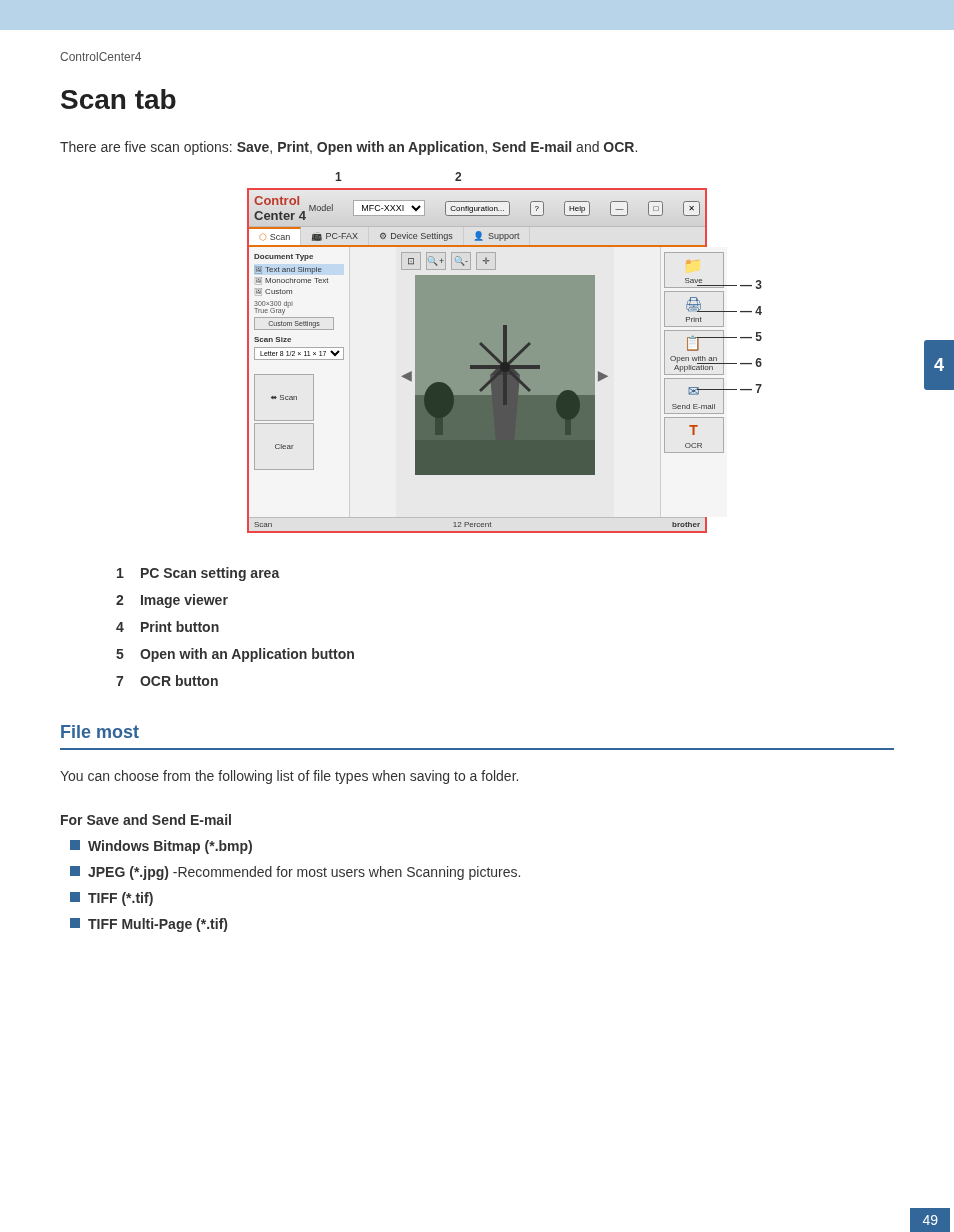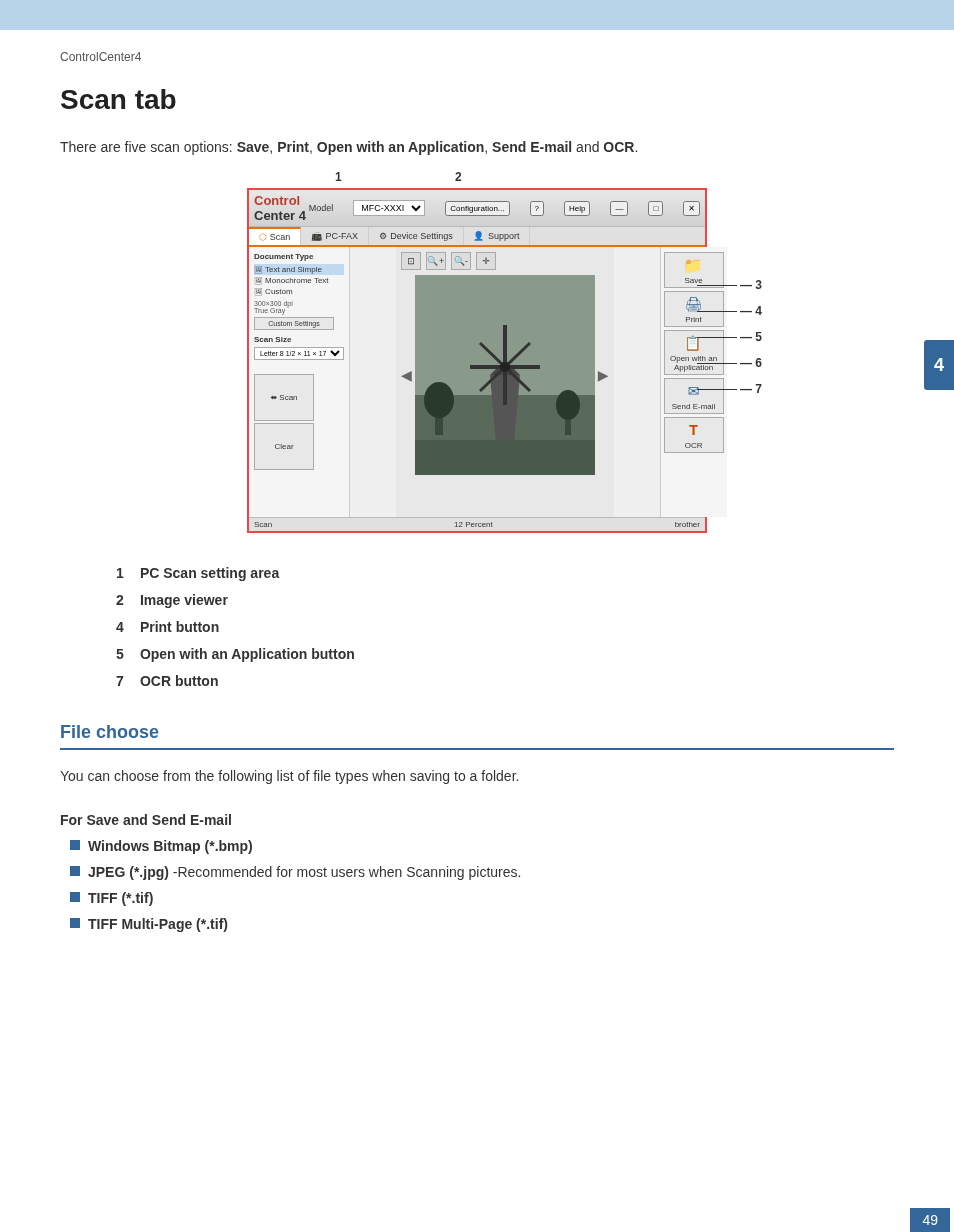--- a/index.html
+++ b/index.html
@@ -490,21 +490,21 @@
                 <span style="color:#cc4400;font-size:14px;font-weight:bold;">T</span>
               </div>
               <span>OCR</span>
             </div>
           </div>
         </div>
 
         <div class="cc4-footer">
           <span>Scan</span>
           <span>12 Percent</span>
-          <span style="font-weight:normal;color:#333;">brother</span>
+          <span style="font-weight:bold;color:#333;">brother</span>
         </div>
       </div>
 
       <div style="position:absolute; right:-55px; top:90px; display:flex; flex-direction:column; gap:0;">
         <div style="display:flex;align-items:center;margin-bottom:12px;">
           <div style="width:40px;height:1px;background:#333;"></div>
           <span style="font-size:12px;font-weight:bold;margin-left:3px;">— 3</span>
         </div>
         <div style="display:flex;align-items:center;margin-bottom:12px;">
           <div style="width:40px;height:1px;background:#333;"></div>
@@ -528,21 +528,21 @@
 
   <ol class="num-list">
     <li><span class="num">1</span> <span>PC Scan setting area</span></li>
     <li><span class="num">2</span> <span>Image viewer</span></li>
     <li><span class="num">4</span> <b>Print</b><span> button</span></li>
     <li><span class="num">5</span> <b>Open with an Application</b><span> button</span></li>
     <li><span class="num">7</span> <b>OCR</b><span> button</span></li>
   </ol>
 
   <div>
-    <h2 class="section-heading">File choose</h2>
+    <h2 class="section-heading">File most</h2>
     <p class="intro-text">You can choose from the following list of file types when saving to a folder.</p>
     <br>
     <p class="subsection-heading">For Save and Send E-mail</p>
     <ul class="bullet-list">
       <li>
         <span class="bullet-square"></span>
         <span><b>Windows Bitmap (*.bmp)</b><span></span></span>
       </li>
       <li>
         <span class="bullet-square"></span>

